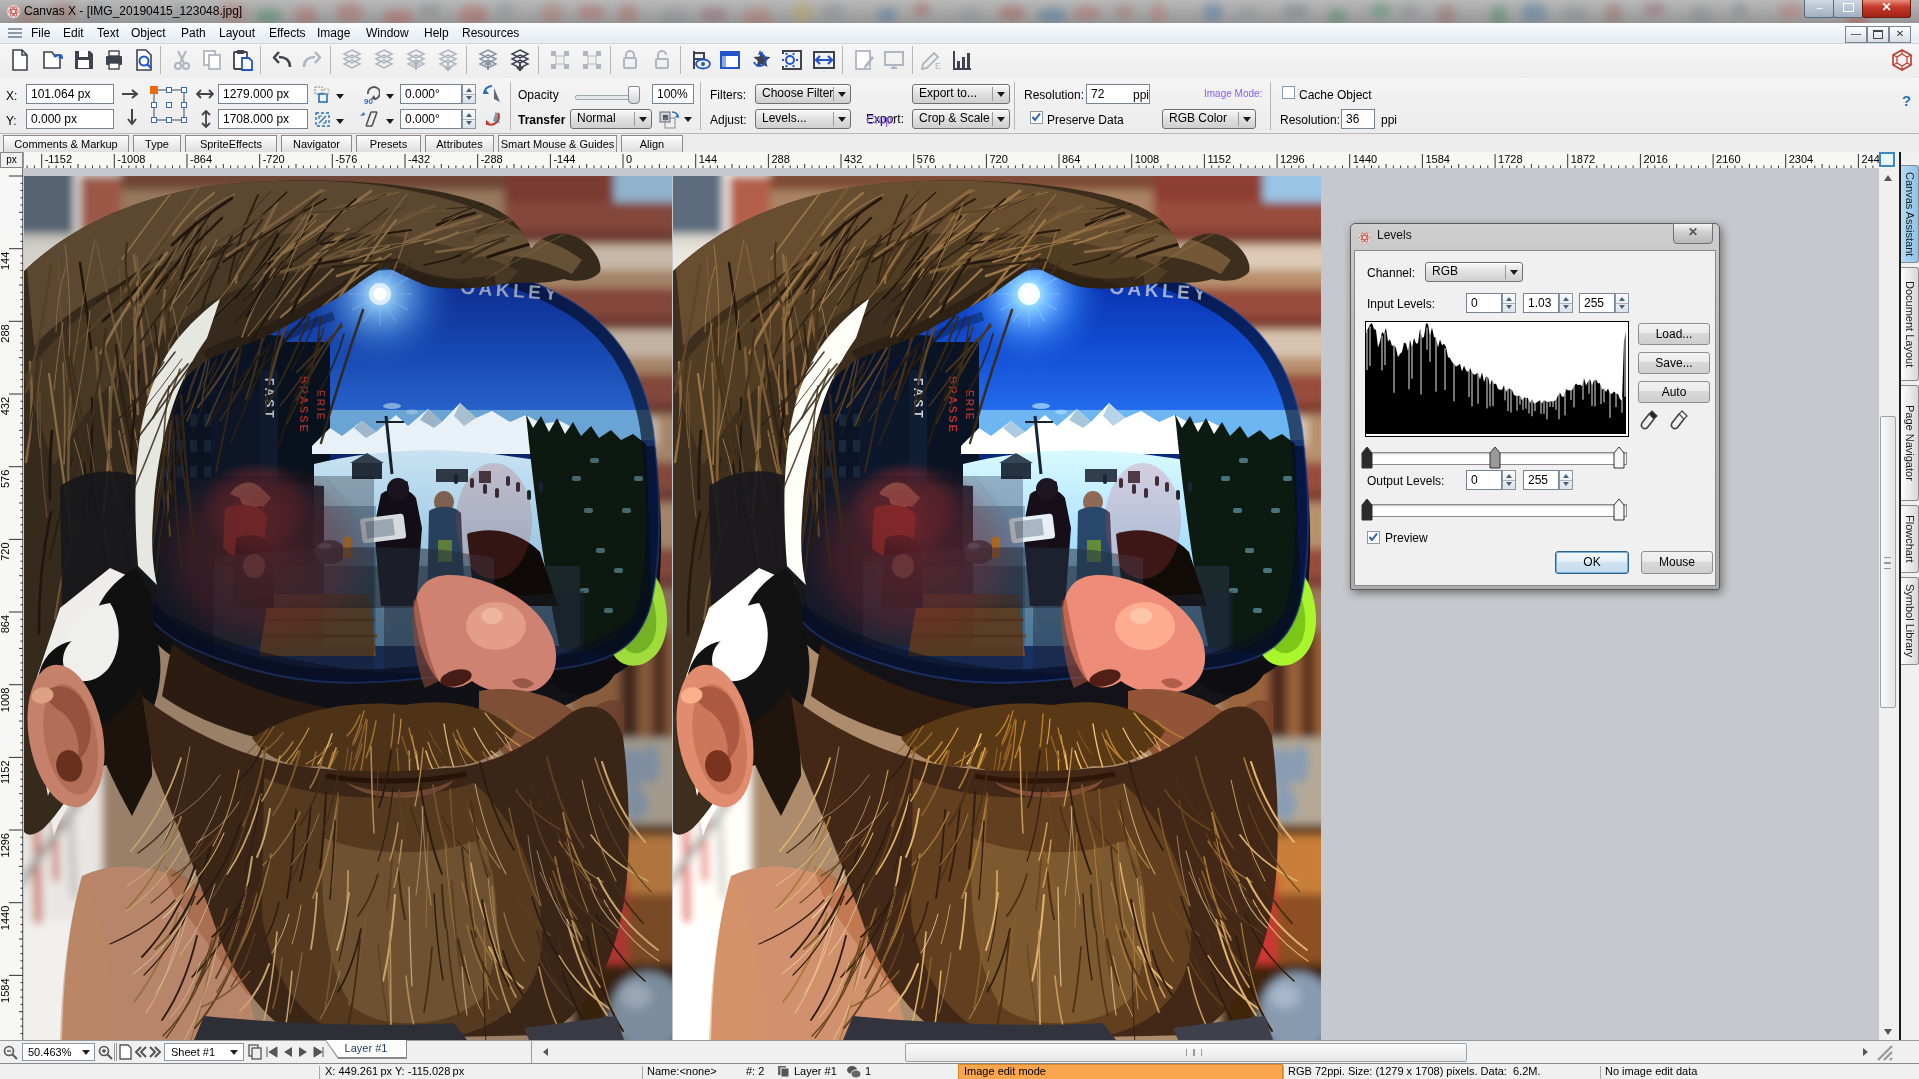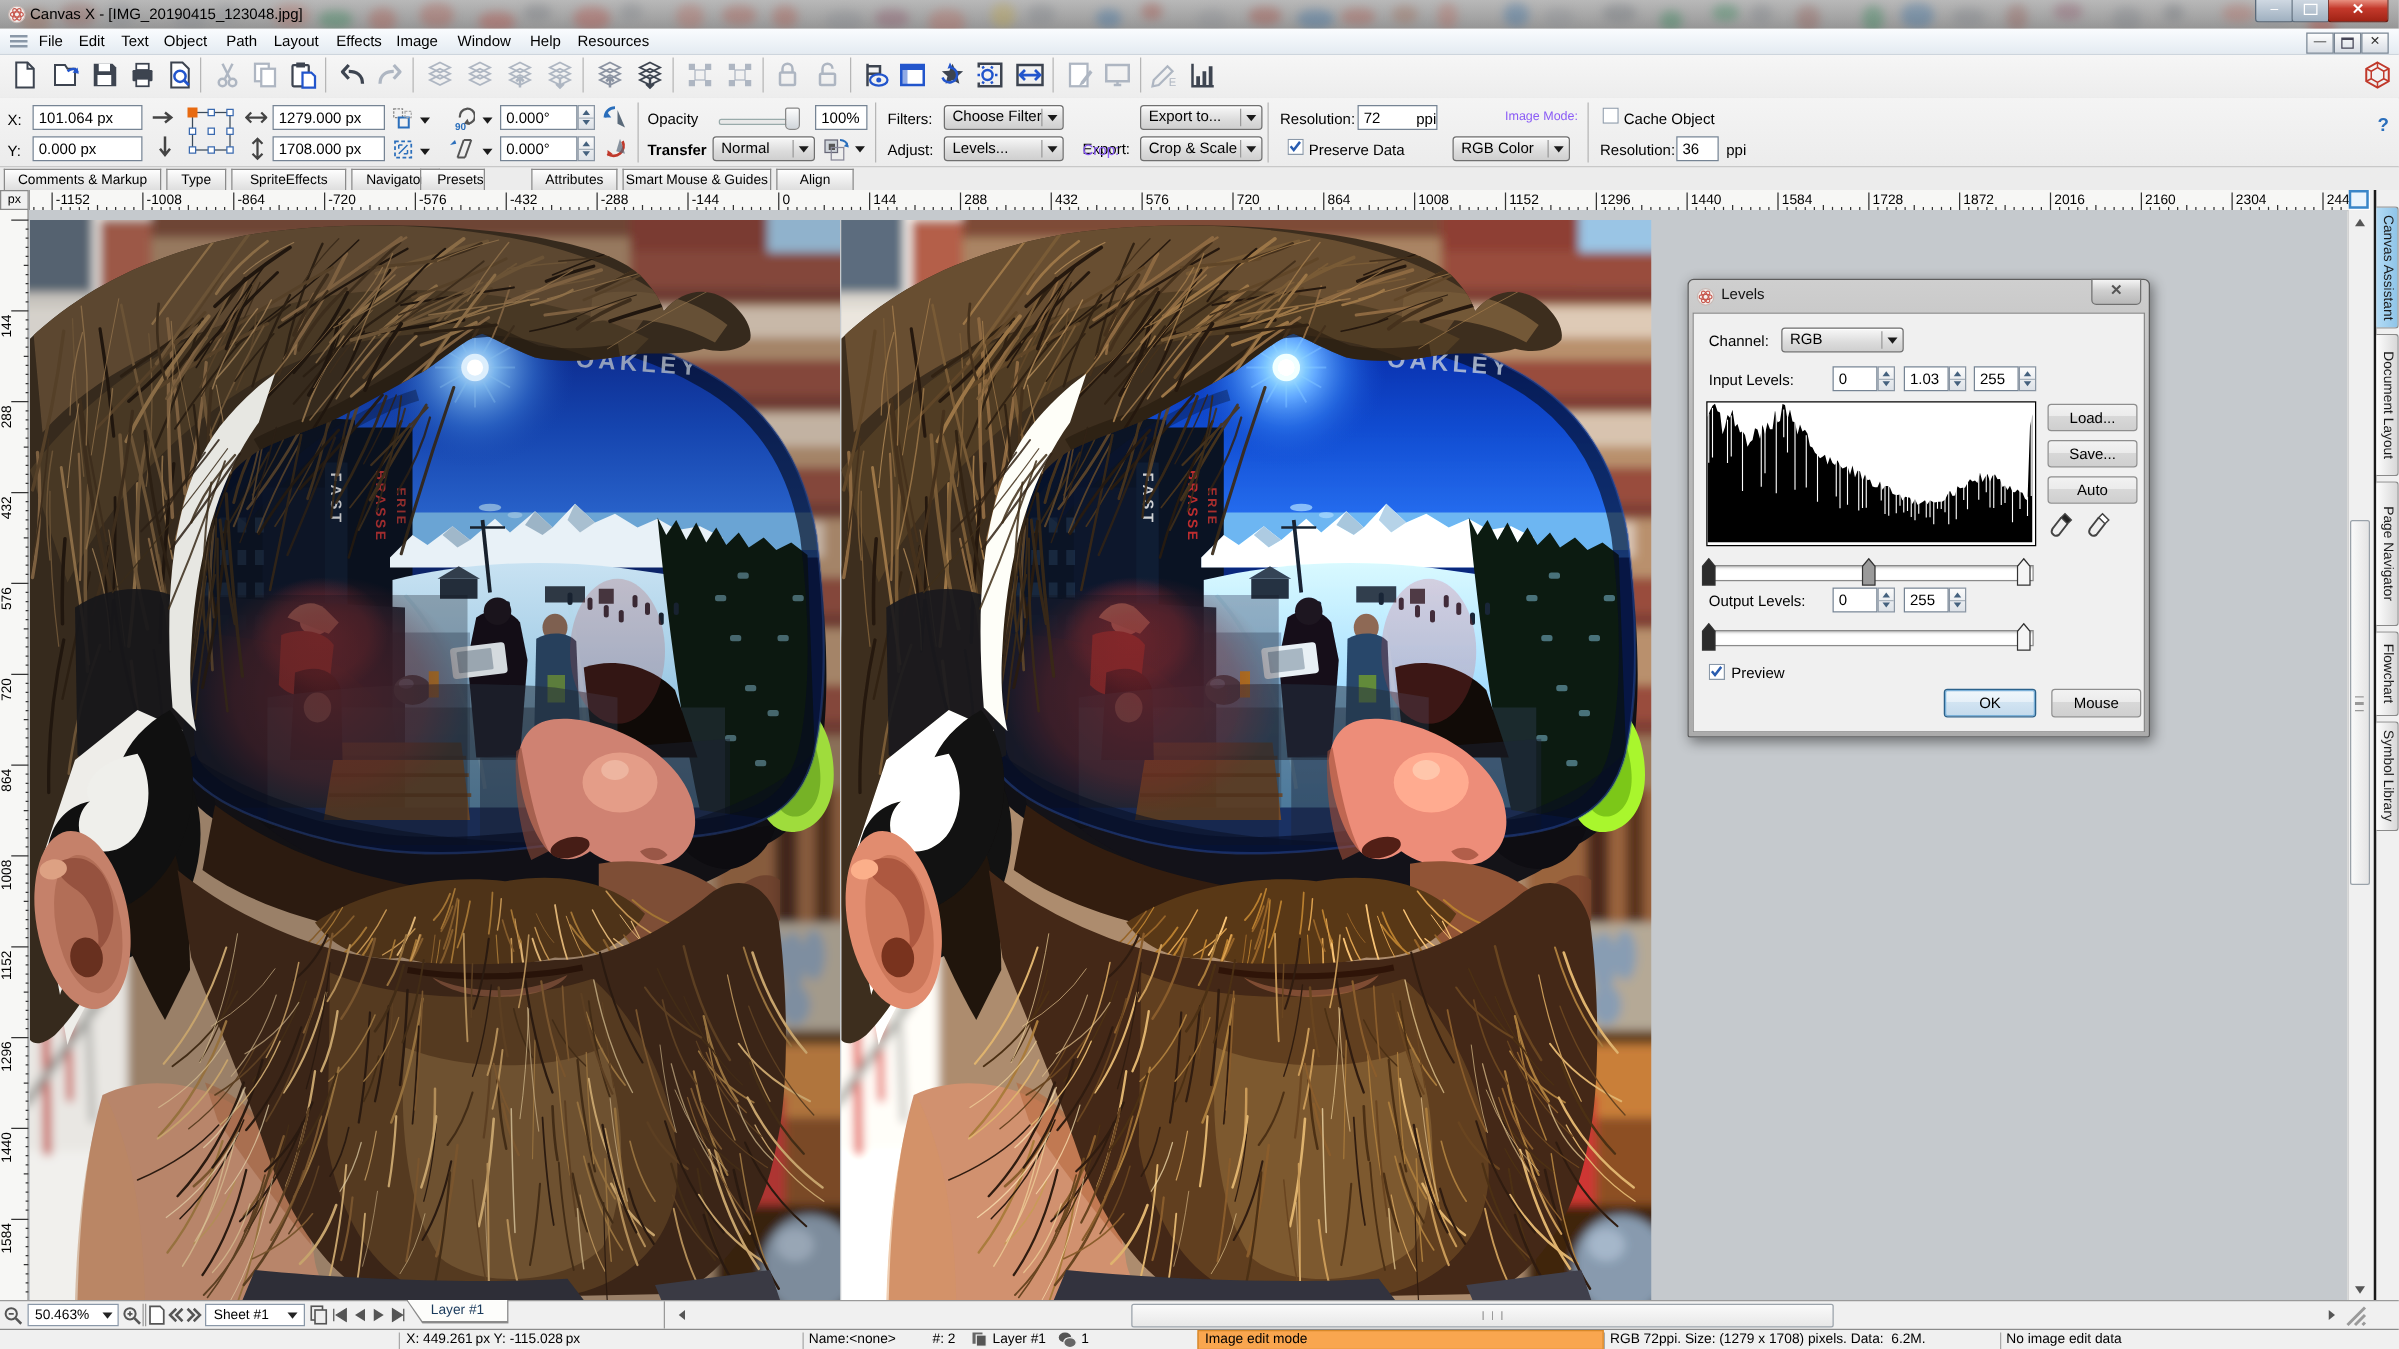--- a/index.html
+++ b/index.html
@@ -371,21 +371,21 @@
     <div style="position:absolute;left:1280px;top:113px;font-size:12px;color:#000;white-space:nowrap;">Resolution:</div>
     <div style="position:absolute;left:1341px;top:109px;width:34px;height:20px;background:#fff;border:1px solid #768494;box-sizing:border-box;font-size:12px;line-height:18px;padding-left:4px">36</div>
     <div style="position:absolute;left:1381px;top:113px;font-size:12px;color:#000;white-space:nowrap;">ppi</div>
     <div style="position:absolute;left:1902px;top:92px;font-size:15px;color:#2a6ebb;font-weight:bold;white-space:nowrap;">?</div>
   </div>
 <div style="position:absolute;left:0;top:134px;width:1919px;height:18px;background:#ececec">
     <div style="position:absolute;left:3px;top:1px;width:126px;height:18px;background:linear-gradient(#fefefe,#dcdcdc);border:1px solid #8a8a8a;border-bottom:none;box-sizing:border-box;font-size:11px;text-align:center;line-height:17px;white-space:nowrap;overflow:hidden">Comments &amp; Markup</div>
     <div style="position:absolute;left:133px;top:1px;width:48px;height:18px;background:linear-gradient(#fefefe,#dcdcdc);border:1px solid #8a8a8a;border-bottom:none;box-sizing:border-box;font-size:11px;text-align:center;line-height:17px;white-space:nowrap;overflow:hidden">Type</div>
     <div style="position:absolute;left:185px;top:1px;width:92px;height:18px;background:linear-gradient(#fefefe,#dcdcdc);border:1px solid #8a8a8a;border-bottom:none;box-sizing:border-box;font-size:11px;text-align:center;line-height:17px;white-space:nowrap;overflow:hidden">SpriteEffects</div>
     <div style="position:absolute;left:281px;top:1px;width:71px;height:18px;background:linear-gradient(#fefefe,#dcdcdc);border:1px solid #8a8a8a;border-bottom:none;box-sizing:border-box;font-size:11px;text-align:center;line-height:17px;white-space:nowrap;overflow:hidden">Navigator</div>
-    <div style="position:absolute;left:336px;top:1px;width:52px;height:18px;background:linear-gradient(#fefefe,#dcdcdc);border:1px solid #8a8a8a;border-bottom:none;box-sizing:border-box;font-size:11px;text-align:right;line-height:17px;white-space:nowrap;overflow:hidden">Presets</div>
+    <div style="position:absolute;left:356px;top:1px;width:65px;height:18px;background:linear-gradient(#fefefe,#dcdcdc);border:1px solid #8a8a8a;border-bottom:none;box-sizing:border-box;font-size:11px;text-align:center;line-height:17px;white-space:nowrap;overflow:hidden">Presets</div>
     <div style="position:absolute;left:425px;top:1px;width:69px;height:18px;background:linear-gradient(#fefefe,#dcdcdc);border:1px solid #8a8a8a;border-bottom:none;box-sizing:border-box;font-size:11px;text-align:center;line-height:17px;white-space:nowrap;overflow:hidden">Attributes</div>
     <div style="position:absolute;left:498px;top:1px;width:119px;height:18px;background:linear-gradient(#fefefe,#dcdcdc);border:1px solid #8a8a8a;border-bottom:none;box-sizing:border-box;font-size:11px;text-align:center;line-height:17px;white-space:nowrap;overflow:hidden">Smart Mouse &amp; Guides</div>
     <div style="position:absolute;left:621px;top:1px;width:62px;height:18px;background:linear-gradient(#fefefe,#dcdcdc);border:1px solid #8a8a8a;border-bottom:none;box-sizing:border-box;font-size:11px;text-align:center;line-height:17px;white-space:nowrap;overflow:hidden">Align</div>
   </div>
 <div style="position:absolute;left:23px;top:152px;width:1856px;height:16px;background:#f7f7f5;border-bottom:1px solid #777;border-left:1px solid #999">
     <svg width="1856" height="16" style="position:absolute;left:0;top:0">
       <path d="M3.1,16 v-2.5" stroke="#333" stroke-width="1"></path>
       <path d="M10.4,16 v-2.5" stroke="#333" stroke-width="1"></path>
       <path d="M24.9,16 v-2.5" stroke="#333" stroke-width="1"></path>
       <path d="M32.2,16 v-2.5" stroke="#333" stroke-width="1"></path>

